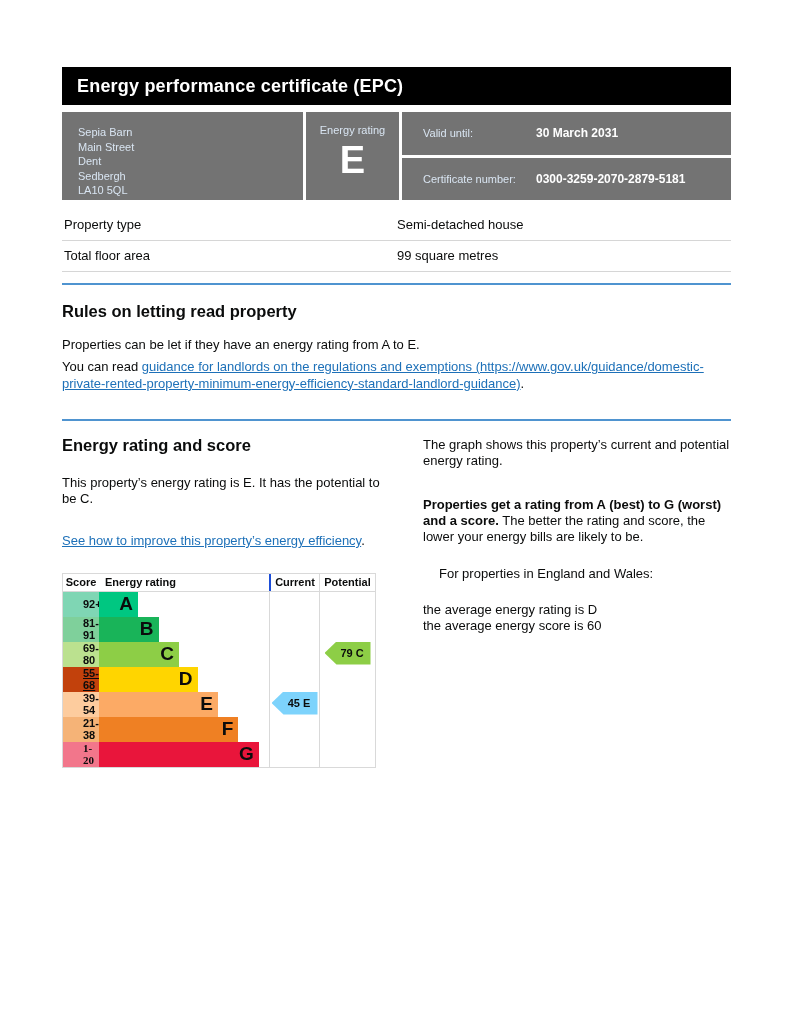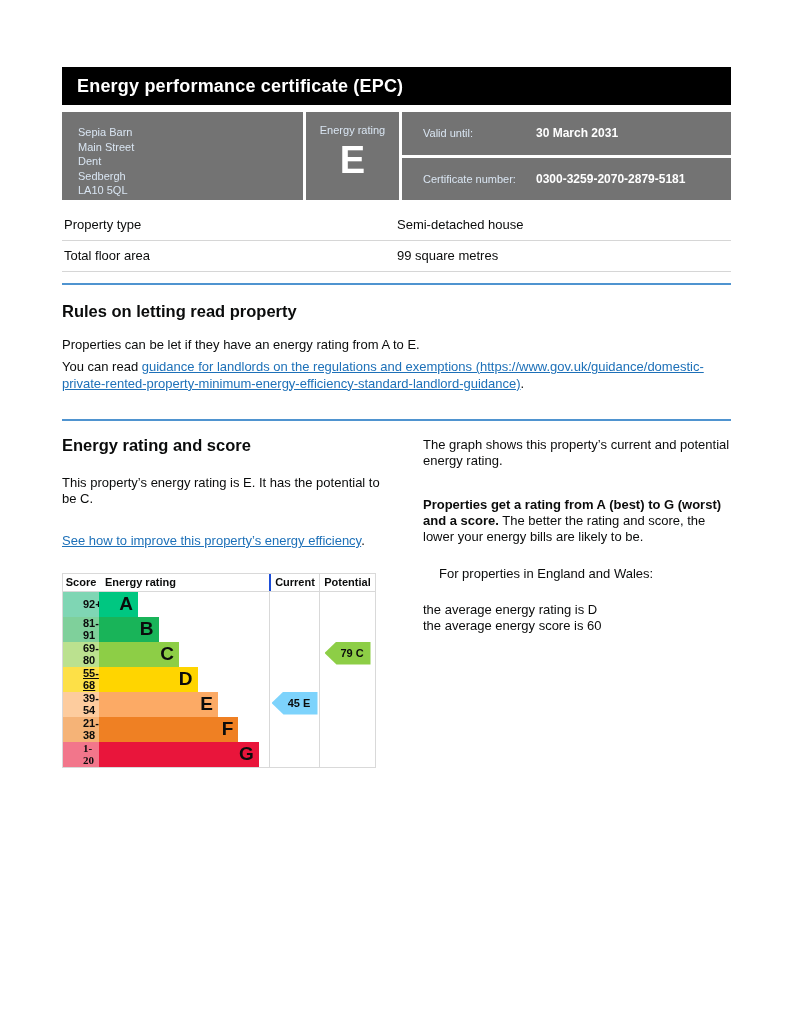--- a/index.html
+++ b/index.html
@@ -154,21 +154,21 @@
               <div class="cell-score" style="background: rgb(187, 225, 143);">69-80</div>
               <div class="cell-rating">
                 <div class="band-bar" style="background: rgb(141, 206, 70); width: 47%;">C</div>
               </div>
               <div class="cell-current"></div>
               <div class="cell-potential">
                 <div class="score-arrow" style="background: rgb(141, 206, 70);">79  C</div>
               </div>
             </div>
             <div class="chart-row">
-              <div class="cell-score" style="background: #fde047; text-decoration: underline;">55-68</div>
+              <div class="cell-score" style="background: #c2410c; text-decoration: underline;">55-68</div>
               <div class="cell-rating">
                 <div class="band-bar" style="background: rgb(255, 213, 0); width: 58%;">D</div>
               </div>
               <div class="cell-current"></div>
               <div class="cell-potential"></div>
             </div>
             <div class="chart-row">
               <div class="cell-score" style="background: rgb(253, 204, 158);">39-54</div>
               <div class="cell-rating">
                 <div class="band-bar" style="background: rgb(252, 170, 101); width: 70%;">E</div>

